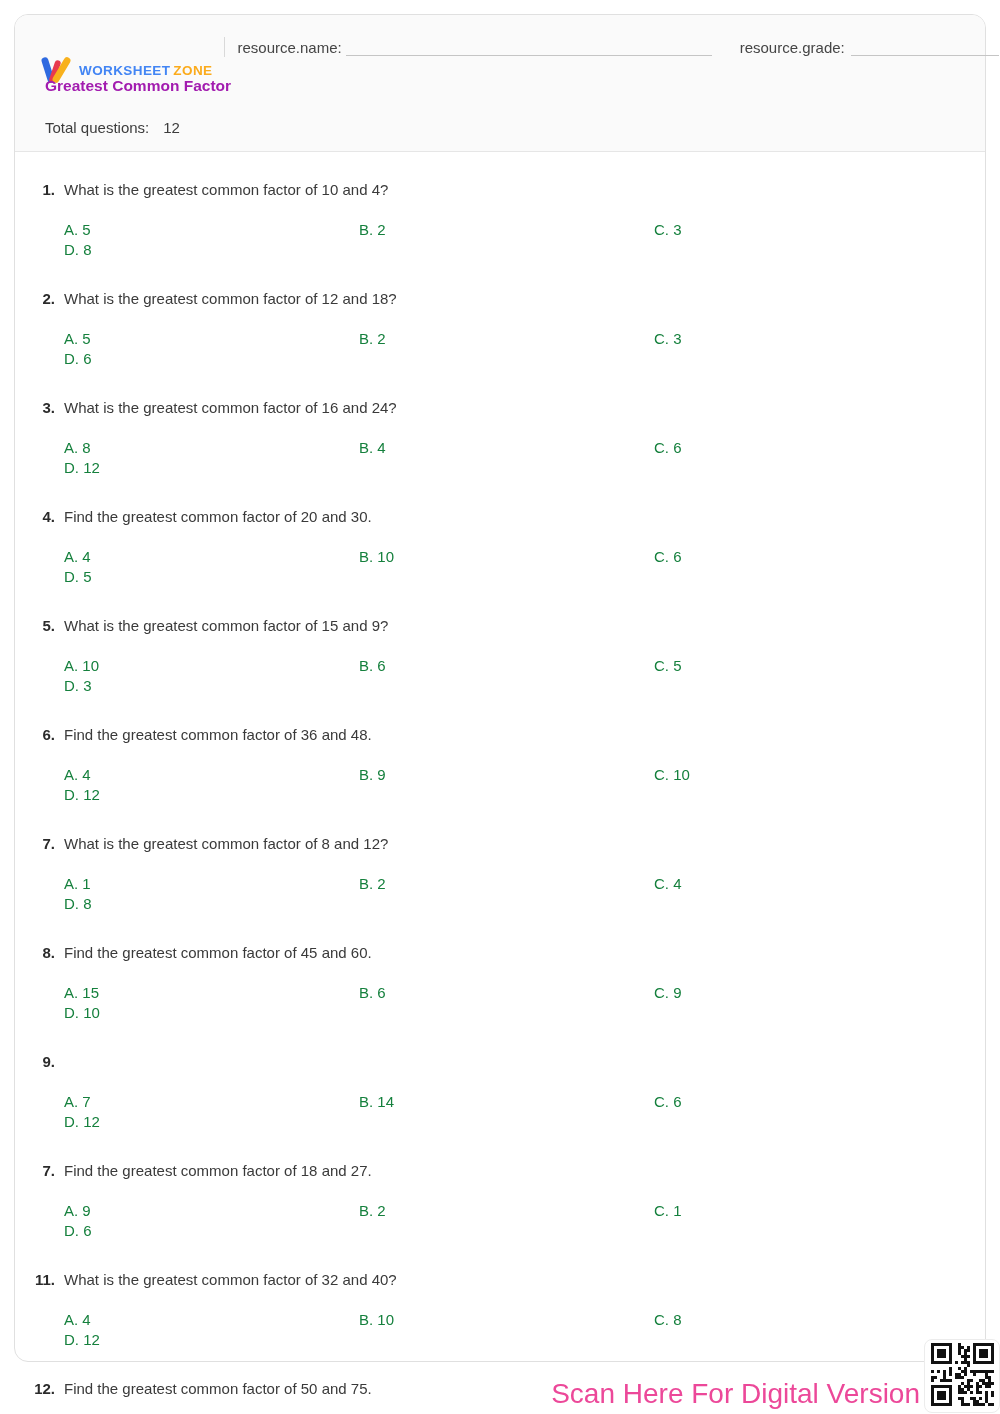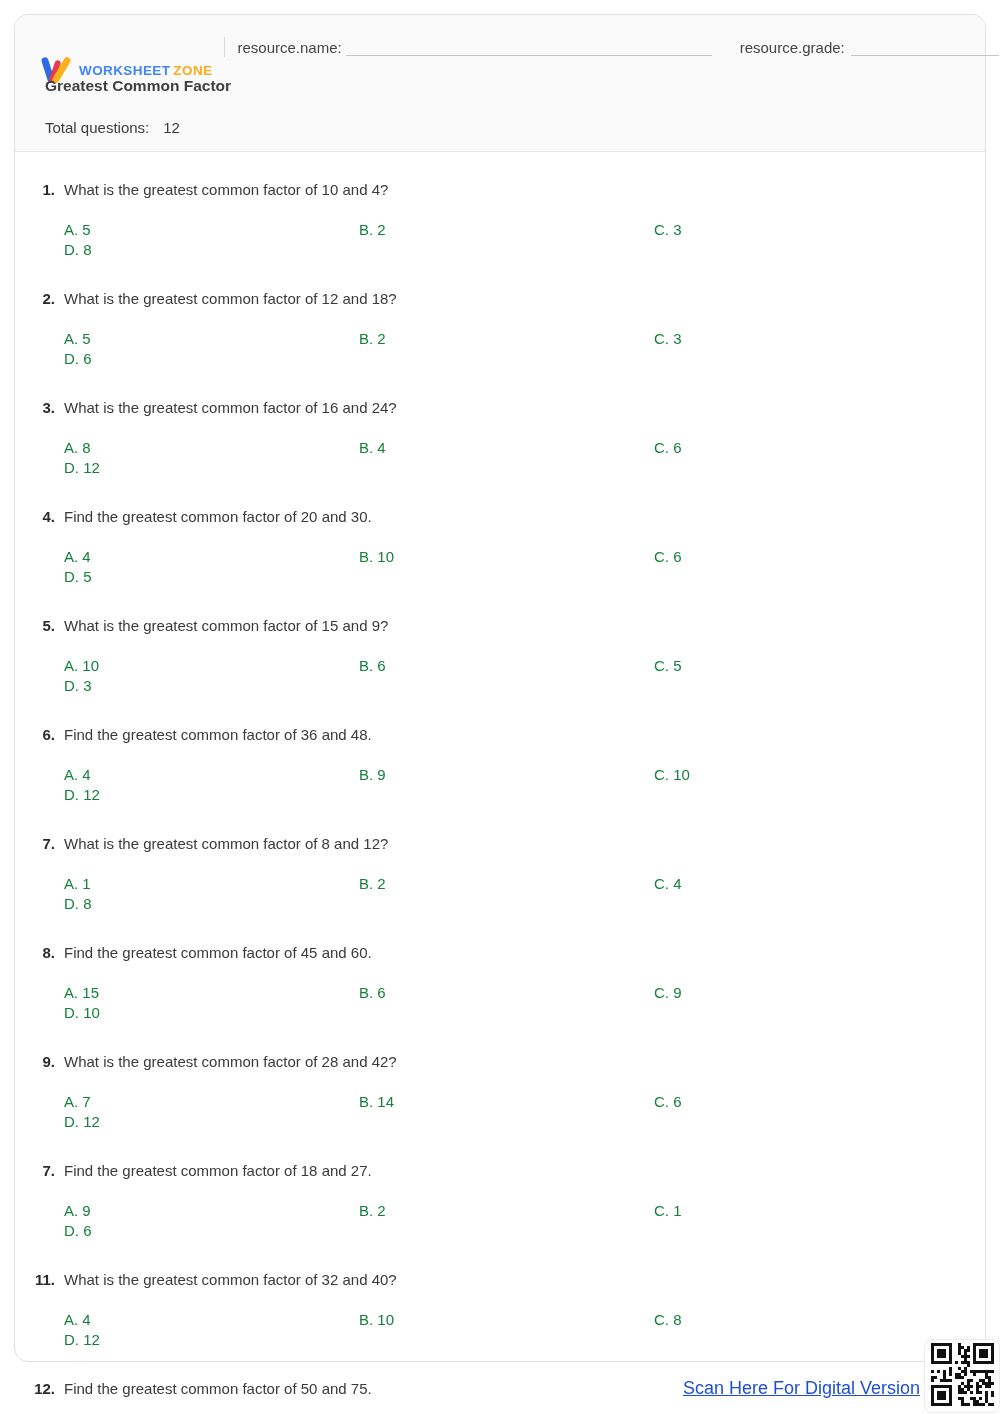--- a/index.html
+++ b/index.html
@@ -27,39 +27,38 @@
   .logo-text .p1 { color:#4285f4; }
   .logo-text .p2 { color:#fbab1c; margin-left:3px; }
   .head-logo .logo-text { font-size:13.5px; }
   .v-sep { width:1px; height:20px; background:#d9d9d9; margin:0 12px 0 12px; }
   .field-label { font-size:15px; color:#454545; white-space:nowrap; }
   .blank-line { height:1px; background:#c5c5c5; position:relative; top:8px; }
   .name-line { width:366px; margin-left:4px; }
   .grade-label { margin-left:28px; }
   .grade-line { flex:1; margin-left:6px; margin-right:-14px; }
   .title-block { padding-left:30px; margin-top:13px; }
-  .ws-title { font-size:15.5px; font-weight:bold; color:#404040; line-height:20px; }
+  .ws-title { font-size:15.5px; font-weight:bold; color:#a21caf; line-height:20px; }
   .total-row { font-size:15px; color:#3c3c3c; margin-top:22px; line-height:20px; }
   .total-value { margin-left:14px; }
   .questions { padding-top:28px; }
   .q { margin-bottom:29px; font-size:15px; }
   .q-head { display:flex; line-height:20px; }
   .q-num { flex:0 0 40px; text-align:right; font-weight:bold; color:#2b2b2b; }
   .q-text { margin-left:9px; color:#3a3a3a; }
   .q-opts {
     display:grid; grid-template-columns:repeat(3,1fr);
     margin:20px 36px 0 49px; line-height:20px; color:#15803d;
   }
   .footer { position:absolute; left:0; top:1362px; width:1000px; height:52px; }
   .footer-logo { position:absolute; left:22px; top:8px; display:flex; align-items:center; }
   .footer-logo .logo-text { font-size:21.5px; letter-spacing:.4px; }
   .scan-text {
-    position:absolute; right:80px; top:16px; font-size:18px; color:#1d4ed8;
+    position:absolute; right:80px; top:16px; font-size:28px; color:#ec4899;
     white-space:nowrap;
-    text-decoration:underline;
   }
   .qr-box {
     position:absolute; left:924px; top:-23px; width:76px; height:74px;
     background:#ffffff; border:1px solid #ececec; border-radius:8px;
     box-sizing:border-box; display:flex; align-items:center; justify-content:center;
   }
 </style>
 </head>
 <body>
 
@@ -187,21 +186,20 @@
       <span>A. 15</span>
       <span>B. 6</span>
       <span>C. 9</span>
       <span>D. 10</span>
     </div>
   </div>
 
   <div class="q">
     <div class="q-head">
       <span class="q-num">9.</span>
-      <span class="q-text">What is the greatest common factor of 28 and 42?</span>
     </div>
     <div class="q-opts">
       <span>A. 7</span>
       <span>B. 14</span>
       <span>C. 6</span>
       <span>D. 12</span>
     </div>
   </div>
 
   <div class="q">

